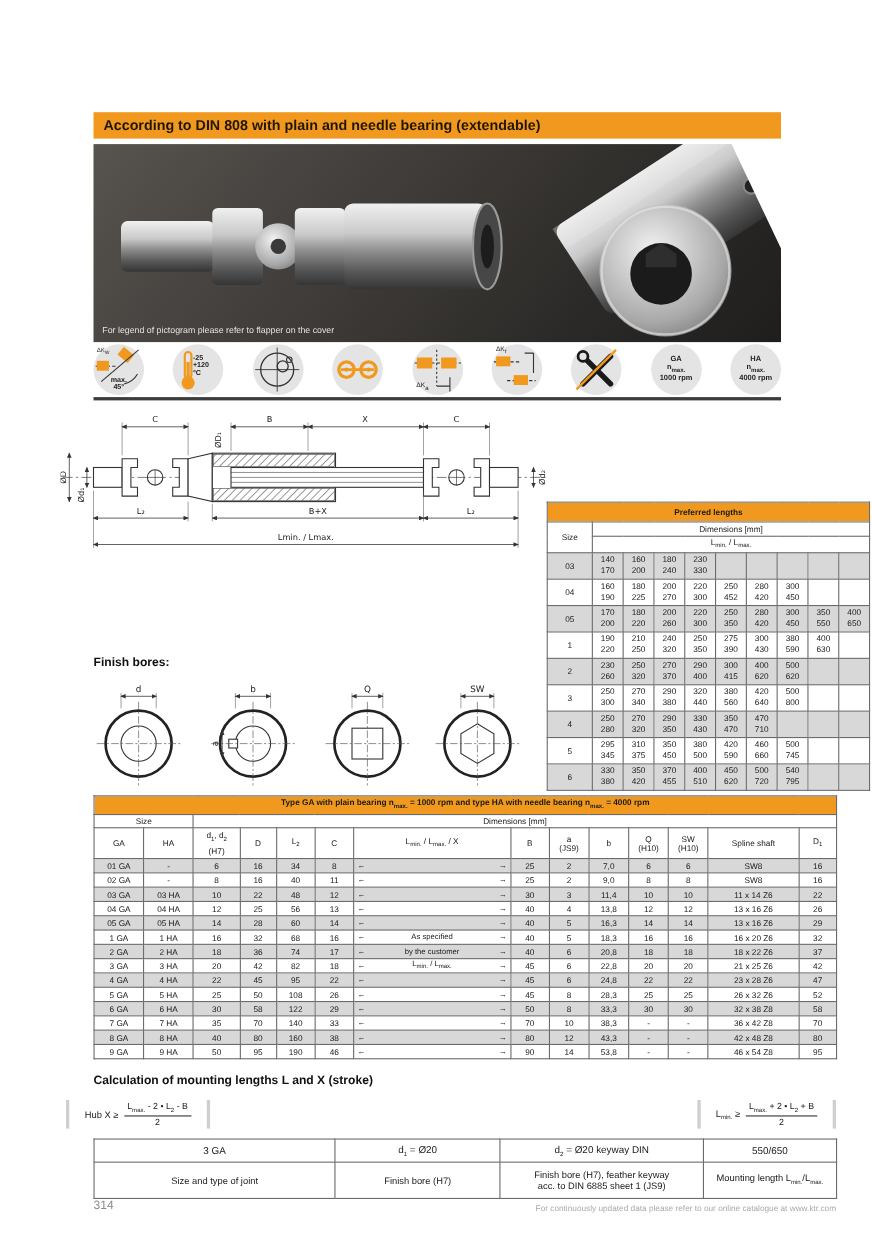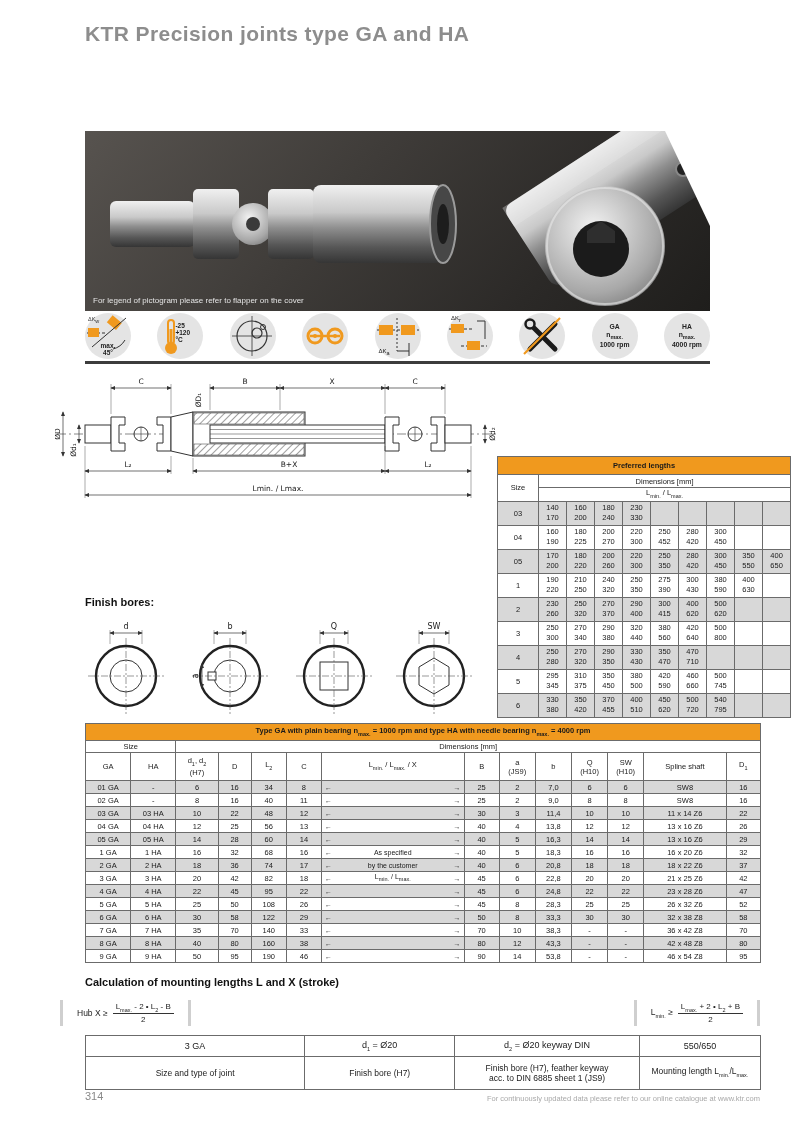--- a/index.html
+++ b/index.html
@@ -75,22 +75,22 @@
   .order-bot td{height:30px;font-size:8.5px;line-height:10px;}
   
   .footer-num{position:absolute;left:85px;top:1090px;font-size:11px;color:#8a8a8a;}
   .footer-note{position:absolute;right:33px;top:1094px;font-size:7.5px;color:#a9a9a9;padding-left:44px;}
 </style>
 </head>
 <body>
 
 <div class="page">
 
-  <div class="page-title">KTR Precision joints type GA and HA</div>
-
+
+  <div class="banner">According to DIN 808 with plain and needle bearing (extendable)</div>
 
   <div class="photo">
     <svg width="625" height="180" viewBox="0 0 625 180">
       <defs>
         <linearGradient id="met" x1="0" y1="0" x2="0" y2="1">
           <stop offset="0" stop-color="#f0f0f0"></stop>
             <stop offset=".35" stop-color="#c9c9c9"></stop>
           <stop offset=".55" stop-color="#8f8f8f"></stop>
             <stop offset=".8" stop-color="#565656"></stop>
           <stop offset="1" stop-color="#353535"></stop>

